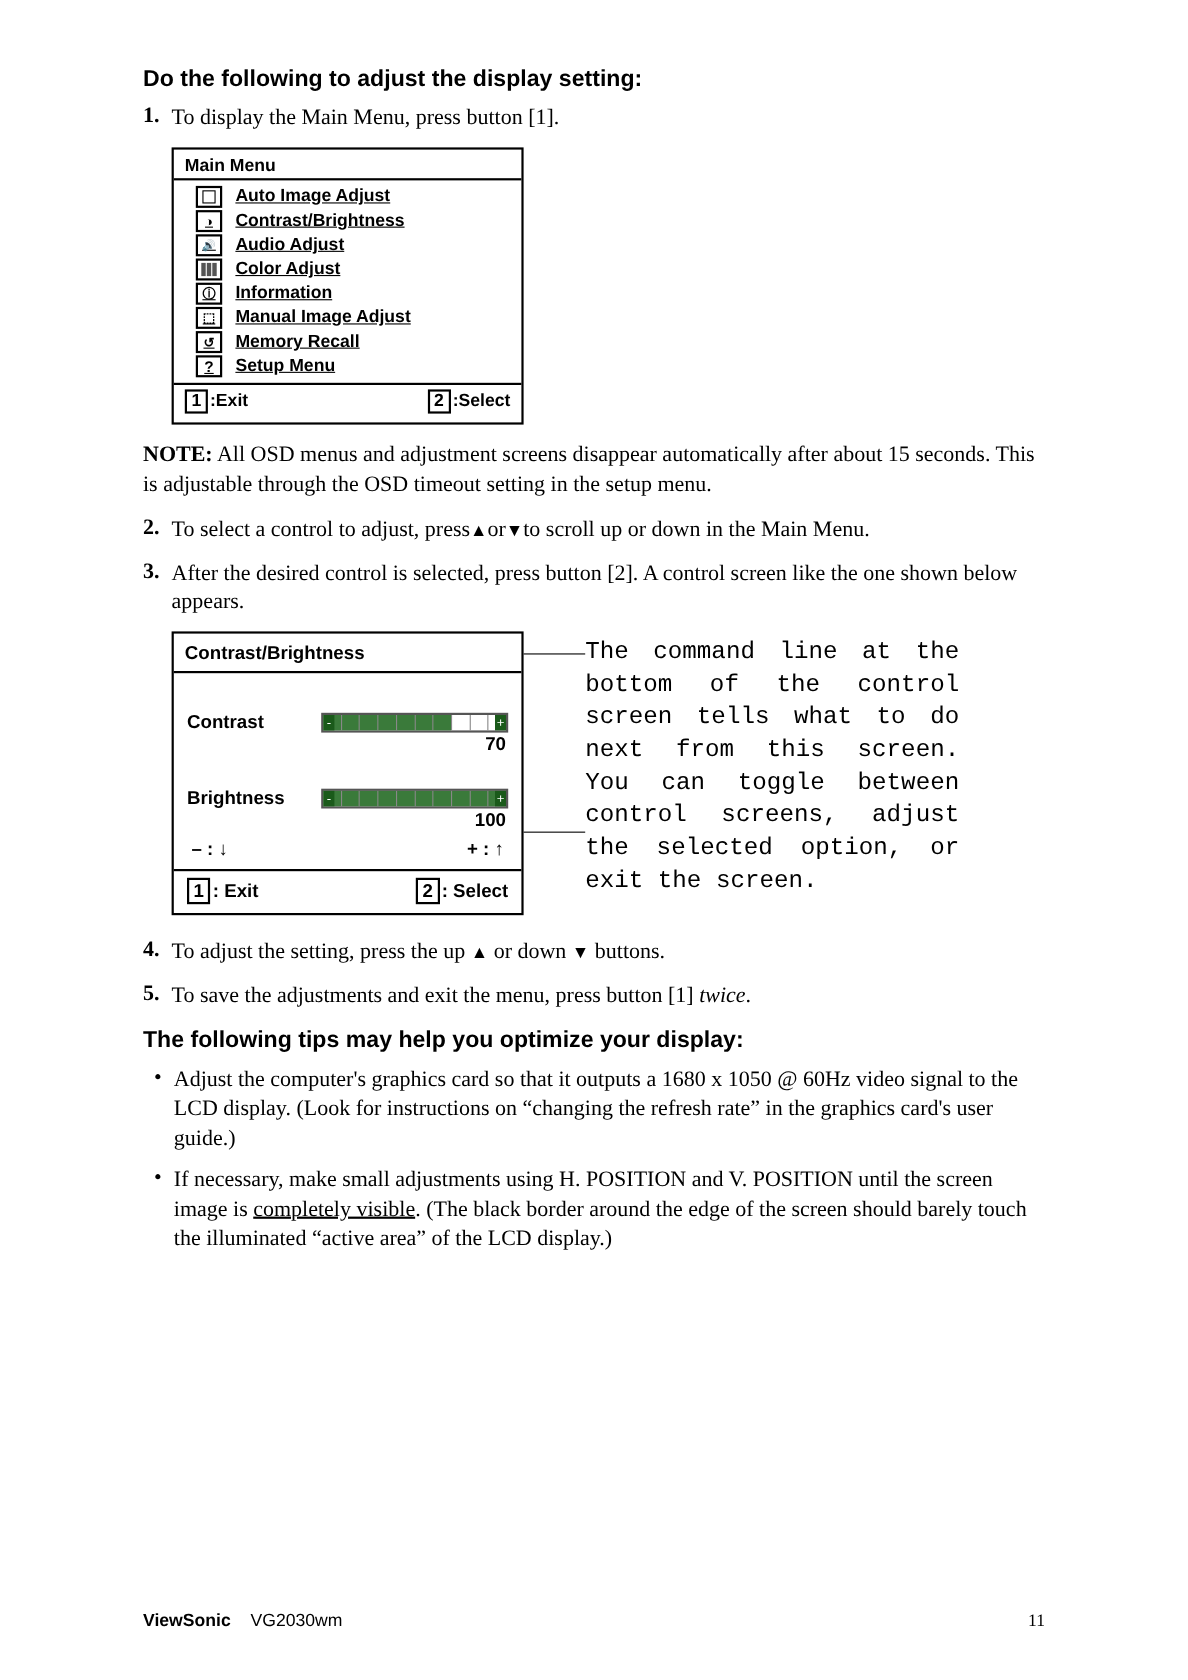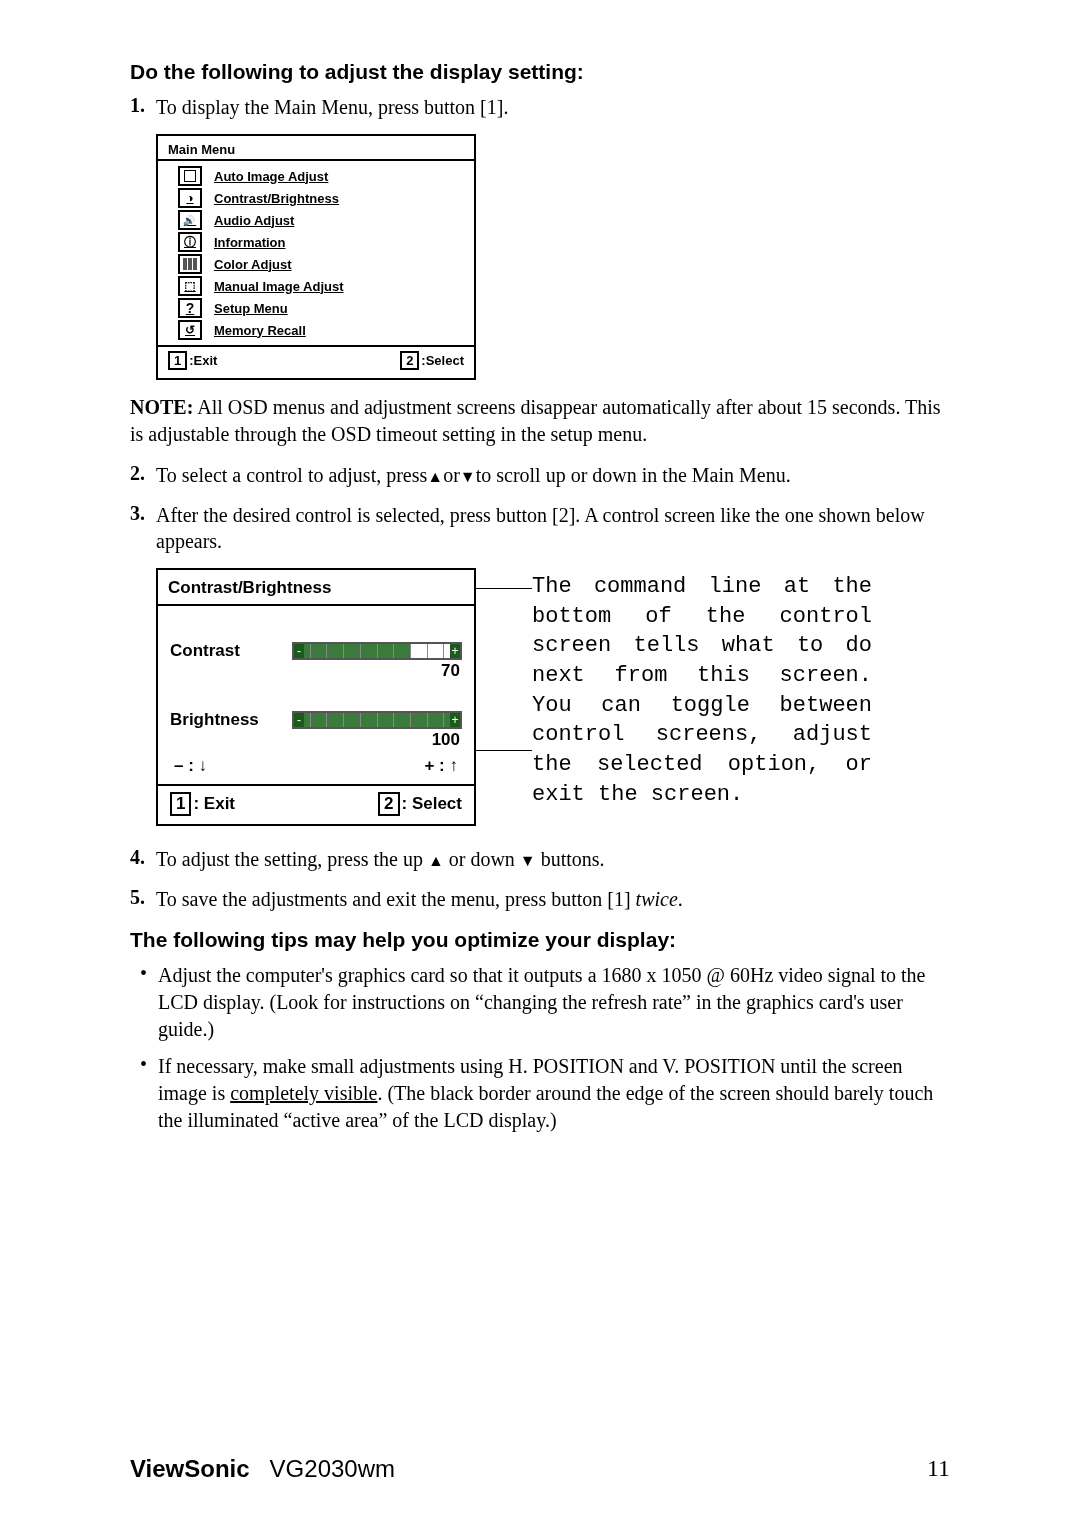--- a/index.html
+++ b/index.html
@@ -25,21 +25,21 @@
     font-weight: bold;
     width: 26px;
     flex: 0 0 26px;
   }
   .ol-body { flex: 1; line-height: 1.3; }
   .osd-box {
     border: 2px solid #000;
     width: 320px;
     margin: 4px 0 14px 26px;
     font-family: Arial, Helvetica, sans-serif;
-    font-size: 13px;
+    font-size: 16px;
   }
   .osd-title {
     font-weight: bold;
     padding: 6px 10px 2px 10px;
   }
   .osd-list {
     border-top: 2px solid #000;
     border-bottom: 2px solid #000;
     padding: 4px 0 4px 0;
     text-decoration: underline;
@@ -116,21 +116,21 @@
   }
 
   .ul-item { display: flex; margin: 4px 0 10px 10px; }
   .ul-bul { width: 18px; flex: 0 0 18px; }
   .ul-body { flex: 1; line-height: 1.35; }
   .ul-body .u { text-decoration: underline; }
 
   .footer {
     position: fixed; bottom: 44px; left: 130px; right: 130px;
     display: flex; justify-content: space-between;
-    font-size: 24px;
+    font-size: 16px;
   }
   .footer-left { }
   .brand { font-family: Arial, Helvetica, sans-serif; font-weight: bold; }
   .model { font-family: Arial, Helvetica, sans-serif; margin-left: 14px; }
   .pagenum { }
 
   
   .mi-grid::before { content:""; width:10px; height:10px; border:1px solid #000; display:block; }
   .mi-sun::before { content:"◑"; font-size:12px; }
   .mi-input::before { content:"⧉"; font-size:12px; }
@@ -161,44 +161,44 @@
       </div>
     <div class="osd-row">
         <div class="osd-icon mi-sun"></div>
         <div class="osd-label">Contrast/Brightness</div>
       </div>
     <div class="osd-row">
         <div class="osd-icon mi-audio"></div>
         <div class="osd-label">Audio Adjust</div>
       </div>
     <div class="osd-row">
-        <div class="osd-icon mi-info"></div>
-        <div class="osd-label">Information</div>
-      </div>
-    <div class="osd-row">
         <div class="osd-icon">
           <div class="mi-color">
             <span></span>
             <span></span>
             <span></span>
           </div>
         </div>
         <div class="osd-label">Color Adjust</div>
       </div>
     <div class="osd-row">
+        <div class="osd-icon mi-info"></div>
+        <div class="osd-label">Information</div>
+      </div>
+    <div class="osd-row">
         <div class="osd-icon mi-manual"></div>
         <div class="osd-label">Manual Image Adjust</div>
       </div>
     <div class="osd-row">
+        <div class="osd-icon mi-recall"></div>
+        <div class="osd-label">Memory Recall</div>
+      </div>
+    <div class="osd-row">
         <div class="osd-icon mi-setup"></div>
         <div class="osd-label">Setup Menu</div>
-      </div>
-    <div class="osd-row">
-        <div class="osd-icon mi-recall"></div>
-        <div class="osd-label">Memory Recall</div>
       </div>
   </div>
   <div class="osd-foot">
     <span><span class="keycap">1</span><span>:Exit</span></span>
     <span><span class="keycap">2</span><span>:Select</span></span>
   </div>
 </div>
 
 <div class="para">
   <span class="note-b">NOTE:</span><span> All OSD menus and adjustment screens disappear automatically after about 15 seconds. This is adjustable through the OSD timeout setting in the setup menu.</span>

